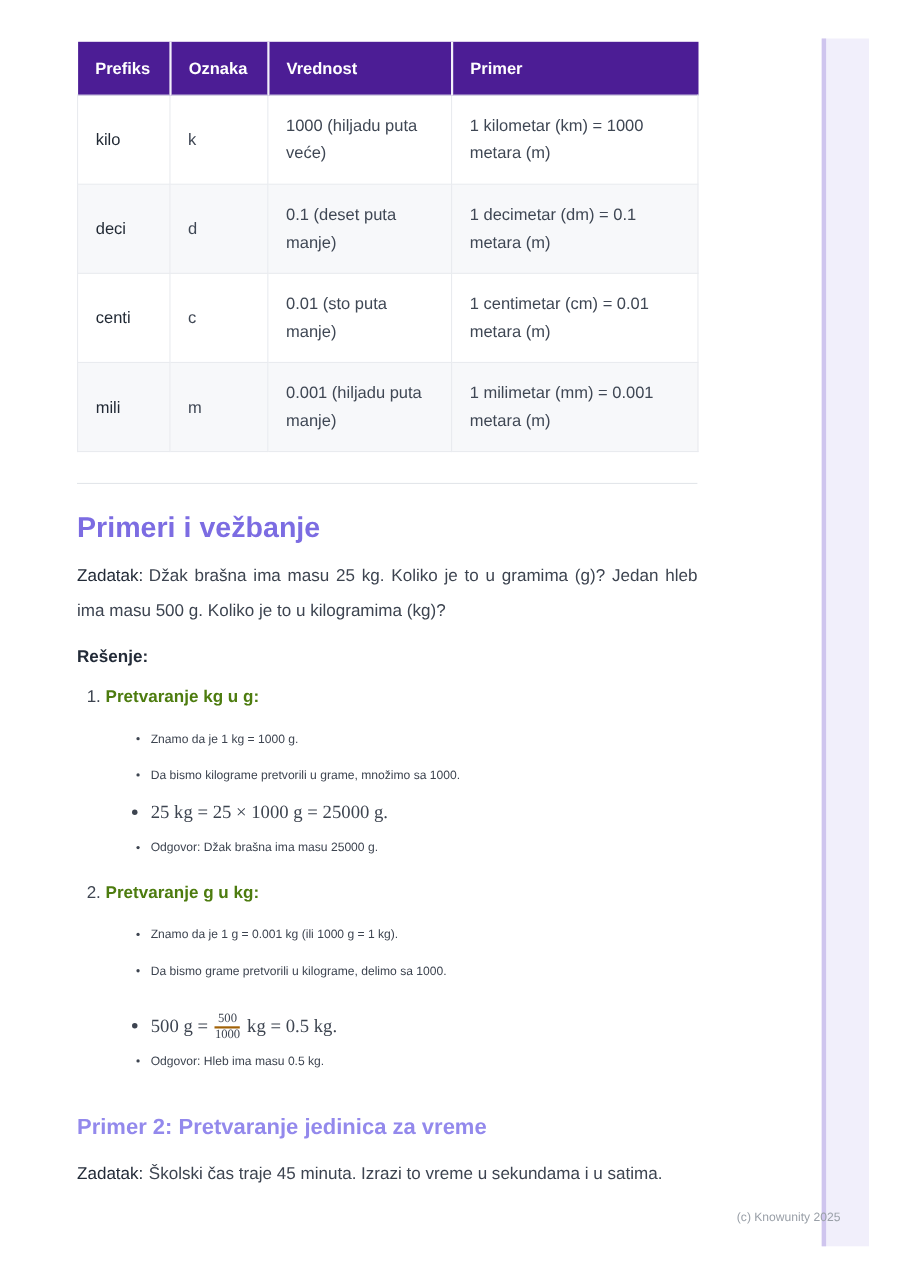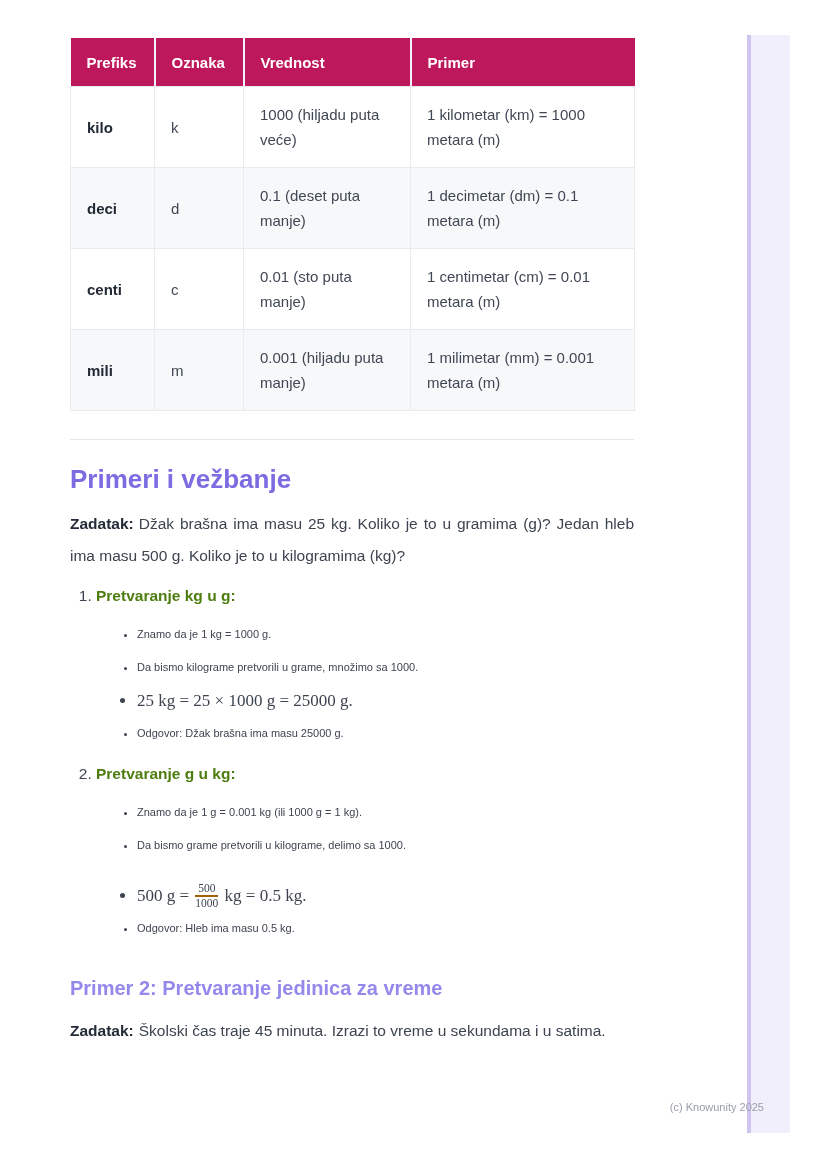--- a/index.html
+++ b/index.html
@@ -17,42 +17,42 @@
     width: 564px;
   }
 
   
   table.prefix-table {
     border-collapse: collapse;
     width: 564px;
     table-layout: fixed;
   }
   table.prefix-table th {
-    background: #be185d;
+    background: #4c1d95;
     color: #ffffff;
     font-size: 15px;
     font-weight: bold;
     text-align: left;
     height: 48px;
     padding: 0 16px;
     vertical-align: middle;
   }
   table.prefix-table th:not(:first-child) { border-left: 2px solid #f3f1fa; }
   table.prefix-table td {
     border: 1px solid #e9ebef;
     height: 80px;
     padding: 0 16px;
     vertical-align: middle;
     font-size: 15px;
     line-height: 25px;
     color: #3f4754;
     background: #ffffff;
   }
   table.prefix-table tr.alt td { background: #f7f8fa; }
-  table.prefix-table td.col-prefiks { font-weight: bold; color: #222a35; }
+  table.prefix-table td.col-prefiks { font-weight: normal; color: #222a35; }
 
   
   hr.divider {
     border: none;
     border-top: 1px solid #e3e6ea;
     margin: 28px 0 0 0;
     width: 564px;
   }
 
   
@@ -71,21 +71,21 @@
     margin: 30px 0 0 0;
   }
   h3.example-title.second { margin-top: 30px; }
   p.task {
     margin: 14px 0 0 0;
     font-size: 15.5px;
     line-height: 32px;
     color: #3d4450;
   }
   p.task.justified { text-align: justify; }
-  .bold-label { font-weight: bold; color: #232b38; margin-right: 5px; }
+  .bold-label { font-weight: normal; color: #232b38; margin-right: 5px; }
   p.solution-label {
     margin: 14px 0 0 0;
     font-size: 15.5px;
     line-height: 24px;
     font-weight: bold;
     color: #232b38;
   }
 
   
   ol.steps {
@@ -188,20 +188,21 @@
     </tbody>
   </table>
 
   <hr class="divider">
 
   <h2 class="section-title">Primeri i vežbanje</h2>
 
 
   <p class="task justified"><b class="bold-label">Zadatak:</b><span>Džak brašna ima masu 25 kg. Koliko je to u gramima (g)? Jedan hleb ima masu 500 g. Koliko je to u kilogramima (kg)?</span></p>
 
+  <p class="solution-label">Rešenje:</p>
 
   <ol class="steps">
     <li>
       <span class="step-title">Pretvaranje kg u g:</span>
       <ul class="points">
         <li>Znamo da je 1 kg = 1000 g.</li>
         <li>Da bismo kilograme pretvorili u grame, množimo sa 1000.</li>
         <li class="math">25 kg = 25 × 1000 g = 25000 g.</li>
         <li>Odgovor: Džak brašna ima masu 25000 g.</li>
       </ul>

